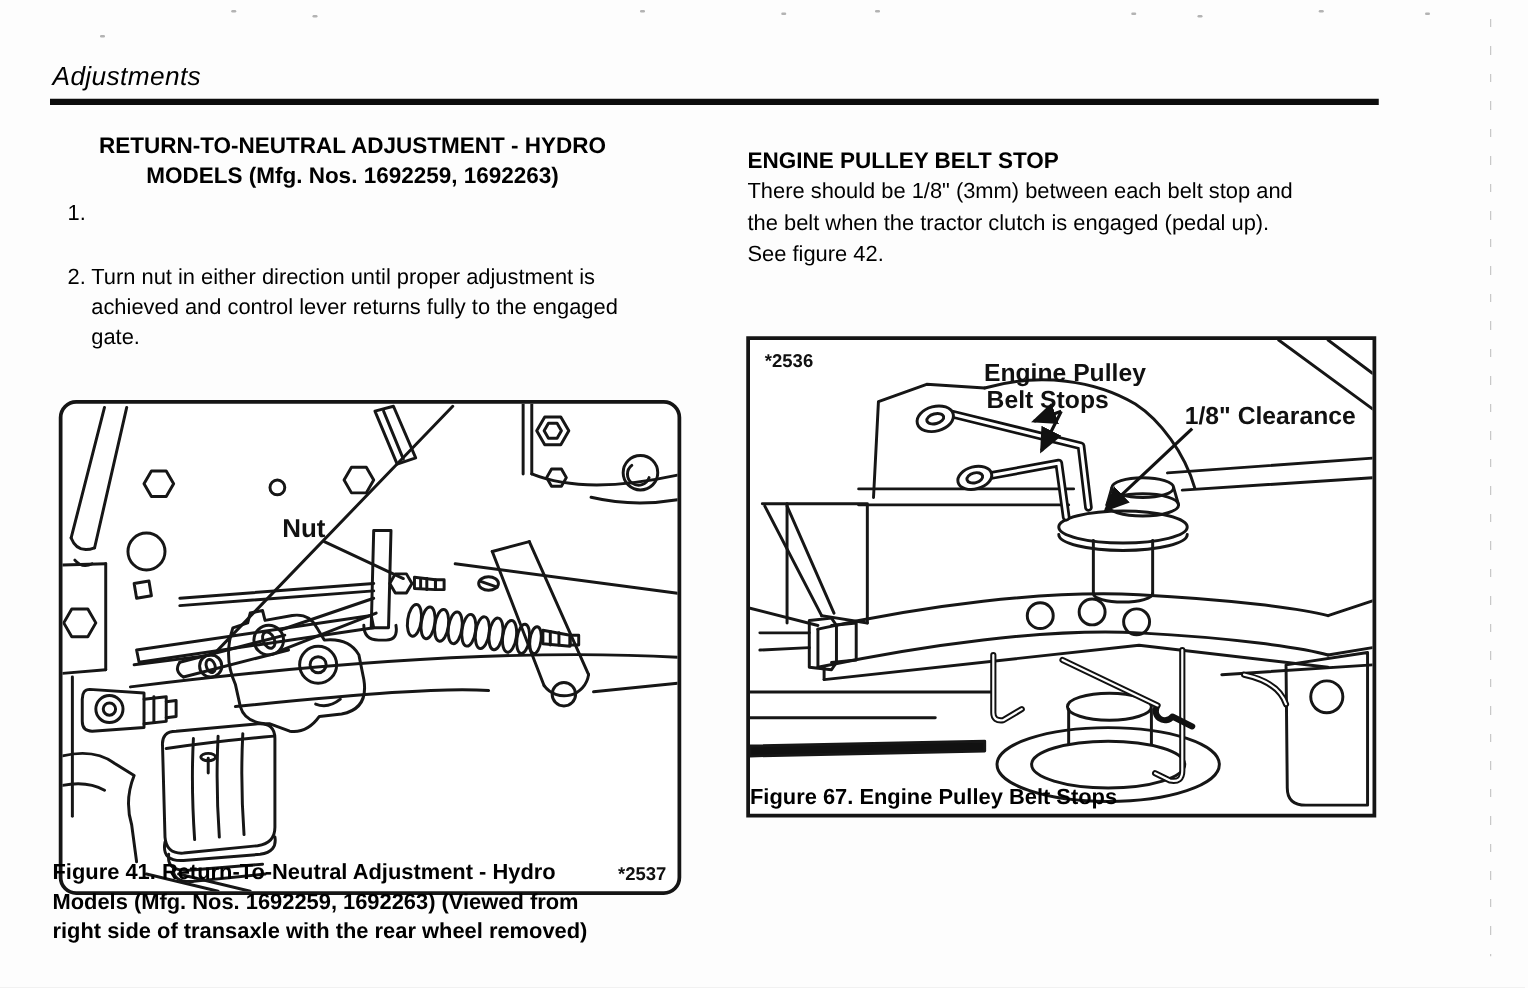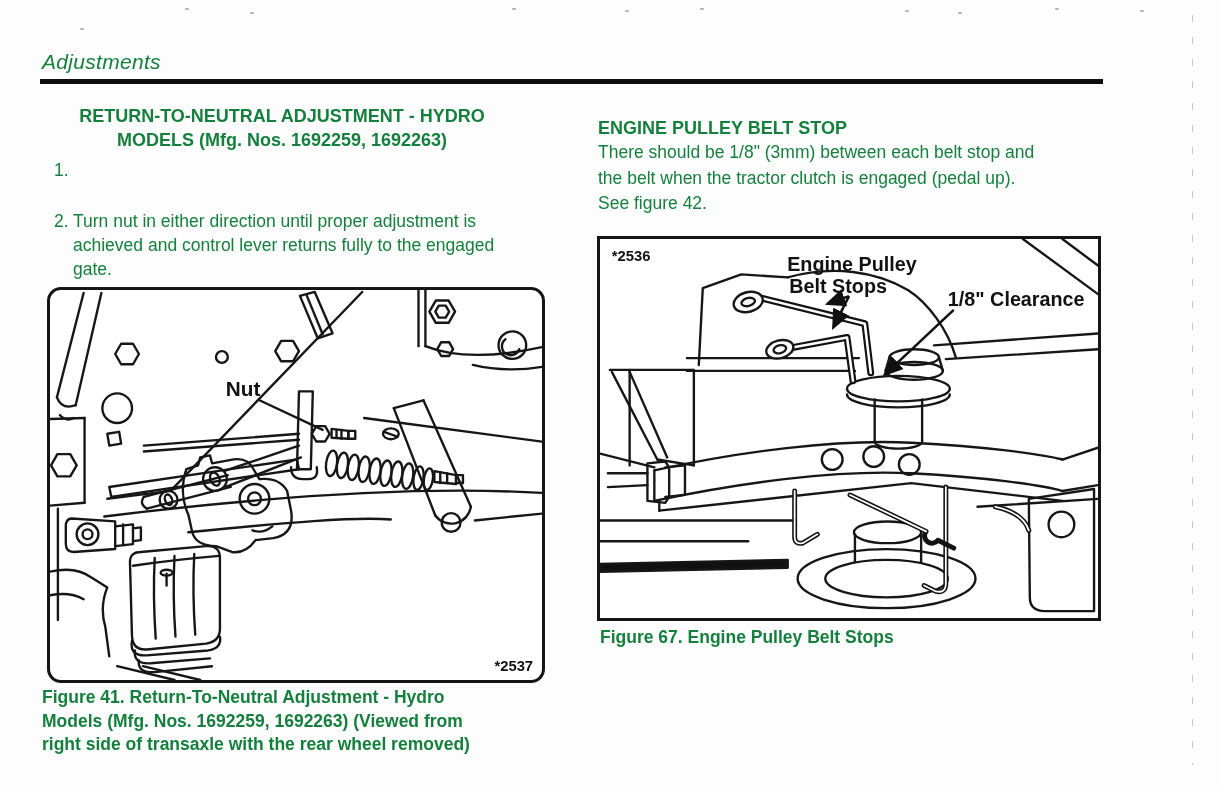--- a/index.html
+++ b/index.html
@@ -1,33 +1,33 @@
 <!DOCTYPE html>
 <html><head>
 <meta charset="utf-8">
 <style>
   html,body{margin:0;padding:0;background:#e8e8e8;}
   .page{
     position:relative;width:1222px;height:790px;margin:0 auto;
     background:#fdfdfd;overflow:hidden;
-    font-family:"Liberation Sans",sans-serif;color:#15803d;
+    font-family:"Liberation Sans",sans-serif;color:#000000;
   }
   .abs{position:absolute;}
   .doc-header{left:42px;top:50px;font-style:italic;font-size:21px;letter-spacing:.3px;}
   .header-rule{left:40px;top:79px;width:1063px;height:5px;background:#0d0d0d;}
   .h1{font-weight:bold;font-size:18px;line-height:24px;white-space:pre-line;}
   .h1-left{left:42px;top:104px;width:480px;text-align:center;}
   .h1-right{left:598px;top:116px;width:505px;}
   .body-txt{font-size:17.5px;line-height:24px;white-space:pre-line;}
   .para-right{left:598px;top:140px;width:512px;line-height:25.5px;}
   .list-item{display:flex;}
   .li-1{left:54px;top:158px;width:490px;}
   .li-2{left:54px;top:209px;width:500px;}
   .li-num{width:19px;flex:0 0 19px;font-size:17.5px;line-height:24px;}
-  .figure{border:3px solid #151515;background:#fff;box-sizing:border-box;}
+  .figure{border:3px solid #151515;background:#fff;box-sizing:border-box;margin-top:33px;}
   .fig41{left:47px;top:287px;width:498px;height:396px;border-radius:14px;}
   .fig42{left:597px;top:236px;width:504px;height:385px;}
   .figure svg{display:block;width:100%;height:100%;}
   .caption{font-weight:bold;font-size:17.5px;line-height:23.5px;white-space:pre-line;}
   .cap-41{left:42px;top:686px;width:510px;}
   .cap-42{left:600px;top:626px;width:500px;}
   .page-num{left:42px;top:753px;font-weight:bold;font-size:18px;margin-top:44px;}
   .speck{position:absolute;width:4px;height:2px;background:#777;opacity:.55;border-radius:1px;}
   .edge-line{
     left:1192px;top:15px;width:1px;height:750px;opacity:.45;

